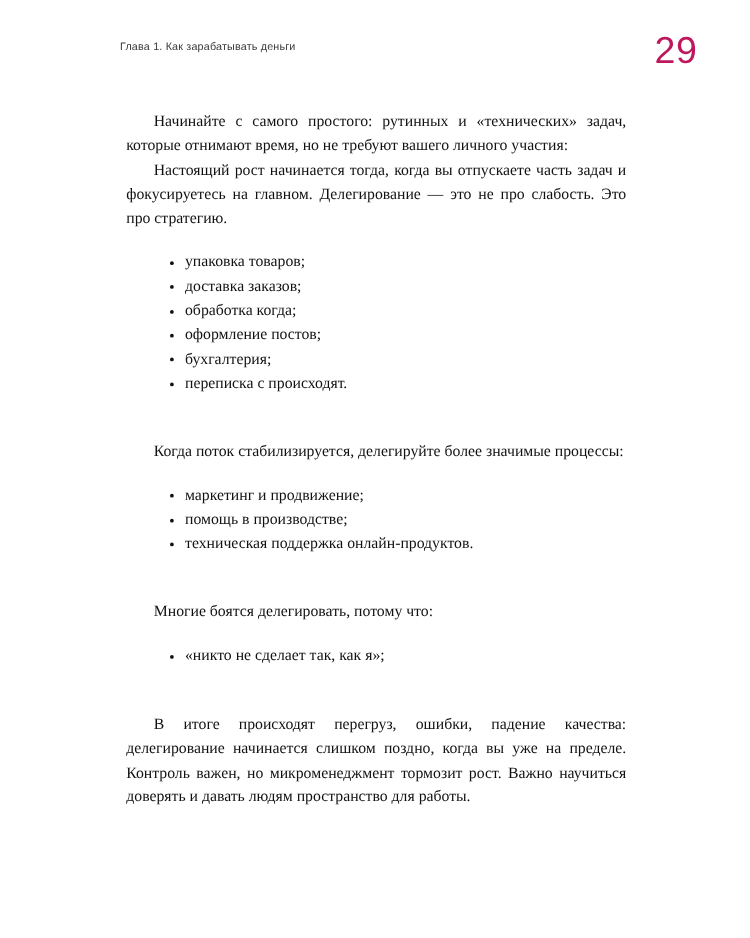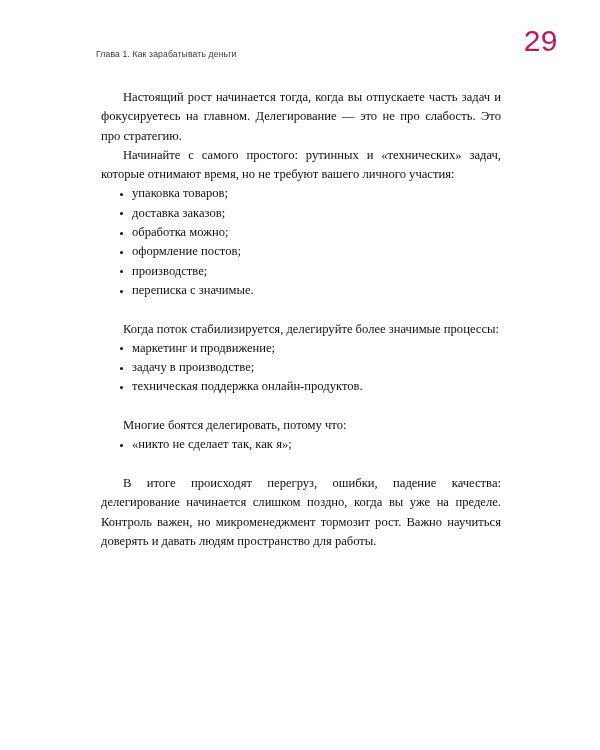--- a/index.html
+++ b/index.html
@@ -21,21 +21,21 @@
   .page {
     position: absolute;
     inset: 0;
     background: #ffffff;
   }
 
   
   .running-head {
     position: absolute;
     left: 96px;
-    top: 45px;
+    top: 28px;
     width: 420px;
     height: 18px;
     display: flex;
     align-items: center;
   }
   .running-head-text {
     font-family: "Liberation Sans", "DejaVu Sans", sans-serif;
     font-size: 8.6px;
     letter-spacing: 0.15px;
     color: #3a3a3a;
@@ -65,21 +65,21 @@
   p.para {
     margin: 0;
     font-size: 12.6px;
     line-height: 19.3px;
     text-align: justify;
     text-indent: 22px;
     hyphens: manual;
   }
 
   ul.bullets {
-    margin: 0;
+    margin: 16px;
     padding: 0;
     list-style: none;
   }
   ul.bullets li {
     position: relative;
     padding-left: 31px;
     font-size: 12.6px;
     line-height: 19.3px;
     text-align: left;
   }
@@ -102,40 +102,40 @@
 <div class="page">
 
   <div class="running-head">
     <span class="running-head-text">Глава 1. Как зарабатывать деньги</span>
   </div>
 
   <div class="folio">29</div>
 
   <div class="textblock">
 
+    <p class="para">Начинайте с самого простого: рутинных и «технических» задач, которые отнимают время, но не требуют вашего личного участия:</p>
+
     <p class="para">Настоящий рост начинается тогда, когда вы отпускаете часть задач и фокусируетесь на главном. Делегирование — это не про слабость. Это про стратегию.</p>
-
-    <p class="para">Начинайте с самого простого: рутинных и «технических» задач, которые отнимают время, но не требуют вашего личного участия:</p>
 
     <ul class="bullets">
       <li>упаковка товаров;</li>
       <li>доставка заказов;</li>
-      <li>обработка можно;</li>
+      <li>обработка когда;</li>
       <li>оформление постов;</li>
-      <li>производстве;</li>
-      <li>переписка с значимые.</li>
+      <li>бухгалтерия;</li>
+      <li>переписка с происходят.</li>
     </ul>
 
     <div class="gap-blank"></div>
 
     <p class="para">Когда поток стабилизируется, делегируйте более значимые процессы:</p>
 
     <ul class="bullets">
       <li>маркетинг и продвижение;</li>
-      <li>задачу в производстве;</li>
+      <li>помощь в производстве;</li>
       <li>техническая поддержка онлайн-продуктов.</li>
     </ul>
 
     <div class="gap-blank"></div>
 
 
     <p class="para">Многие боятся делегировать, потому что:</p>
 
     <ul class="bullets">
       <li>«никто не сделает так, как я»;</li>

